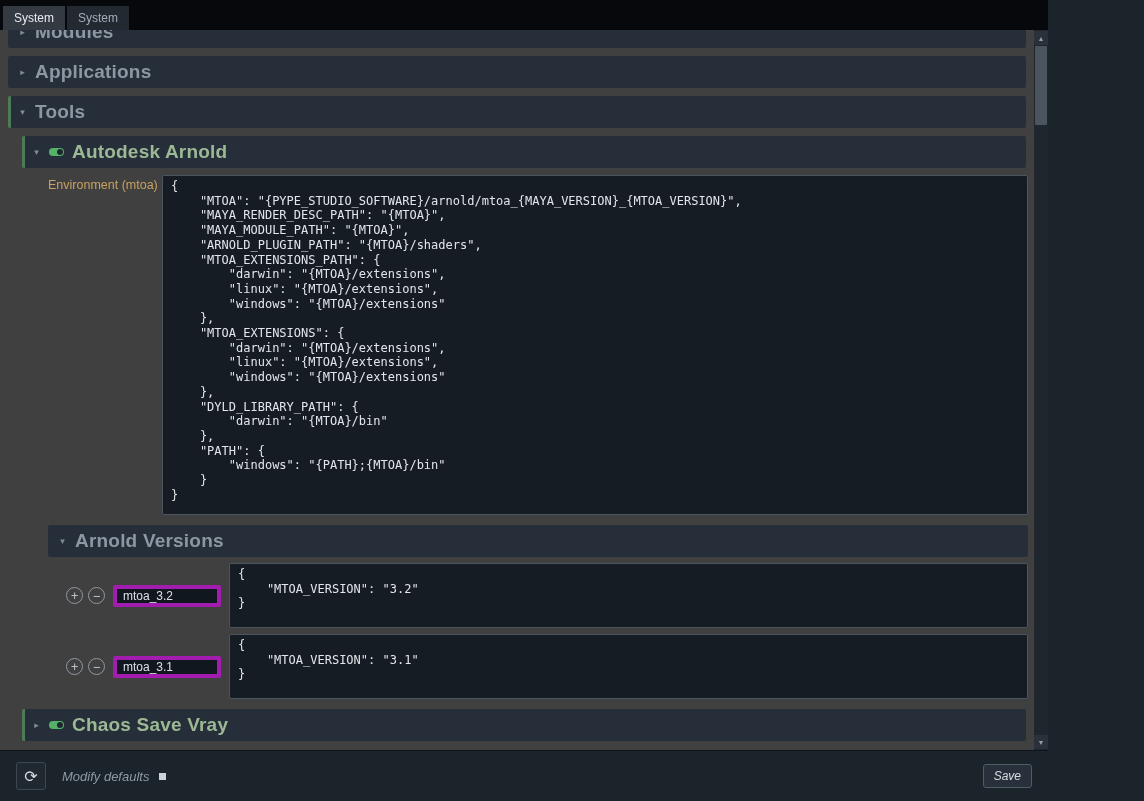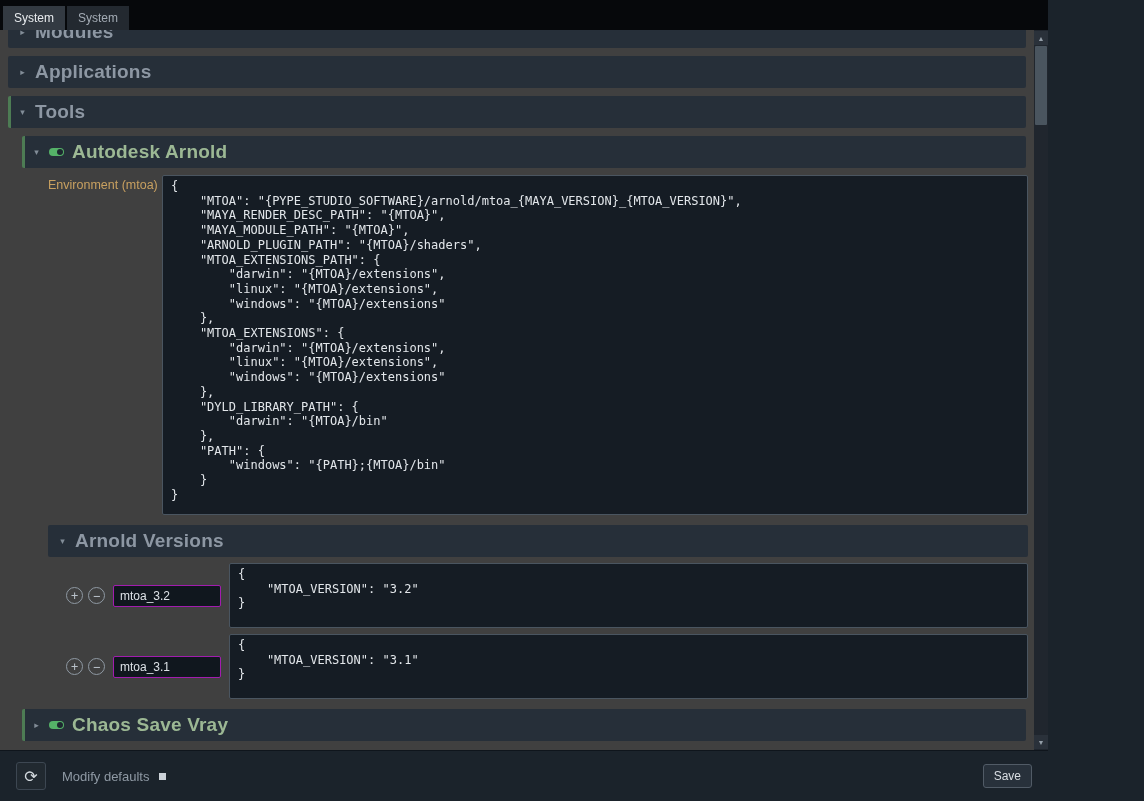--- a/index.html
+++ b/index.html
@@ -50,39 +50,39 @@
   .code.big { flex: 1; height: 340px; }
   .code.small { flex: 1; height: 65px; }
 
   .version-row { display: flex; align-items: center; gap: 5px; margin-top: 6px; padding-left: 18px; }
   .round-btn {
     width: 17px; height: 17px; border-radius: 50%; border: 1px solid #8f99a3; background: transparent;
     color: #b9c1c9; font-size: 12px; line-height: 1; display: flex; align-items: center; justify-content: center;
     padding: 0; flex: none; font-family: "DejaVu Sans Mono", monospace;
   }
   .key-input {
-    width: 108px; height: 22px; background: #10171e; border: 1px solid #a21caf; border-radius: 2px;
+    width: 108px; height: 22px; background: #10171e; border: 4px solid #a21caf; border-radius: 2px;
     color: #dce1e6; font-size: 12px; padding: 0 6px; font-family: "Liberation Sans", sans-serif;
     flex: none; margin: 0 3px; outline: none;
   }
 
   
   .scrollbar { position: absolute; top: 0; right: 0; bottom: 0; width: 14px; background: #20262e; }
   .sb-btn { position: absolute; left: 0; width: 14px; height: 14px; background: #2a313a; color: #949ea8; font-size: 7px; display: flex; align-items: center; justify-content: center; }
   .sb-btn.top { top: 1px; }
   .sb-btn.bottom { bottom: 1px; }
   .sb-thumb { position: absolute; top: 16px; left: 1px; width: 12px; height: 79px; background: #4a555f; border-radius: 1px; }
 
   
   .footer { height: 51px; flex: none; border-top: 1px solid #0f151c; display: flex; align-items: center; padding: 0 16px; background: #1b232b; }
   .icon-btn { width: 30px; height: 28px; background: #212930; border: 1px solid #3d4752; border-radius: 3px; color: #d3d9de; font-size: 16px; display: flex; align-items: center; justify-content: center; padding: 0; }
-  .footer-label { margin-left: 16px; font-size: 13px; color: #8f99a4; }
+  .footer-label { margin-left: 16px; font-size: 13px; color: #8f99a4; font-style: italic; }
   .mod-square { width: 7px; height: 7px; background: #ccd2d8; margin-left: 10px; flex: none; }
   .spacer { flex: 1; }
-  .save-btn { background: #28313b; border: 1px solid #515b66; border-radius: 3px; color: #d9dee3; font-size: 12px; padding: 4px 10px; font-family: "Liberation Sans", sans-serif; }
+  .save-btn { background: #28313b; border: 1px solid #515b66; border-radius: 3px; color: #d9dee3; font-size: 12px; padding: 4px 10px; font-family: "Liberation Sans", sans-serif; font-style: italic; }
 </style>
 </head>
 <body>
 
 <div class="app">
 
   <header class="tabbar">
     <div class="tab active">System</div>
     <div class="tab">System</div>
   </header>

